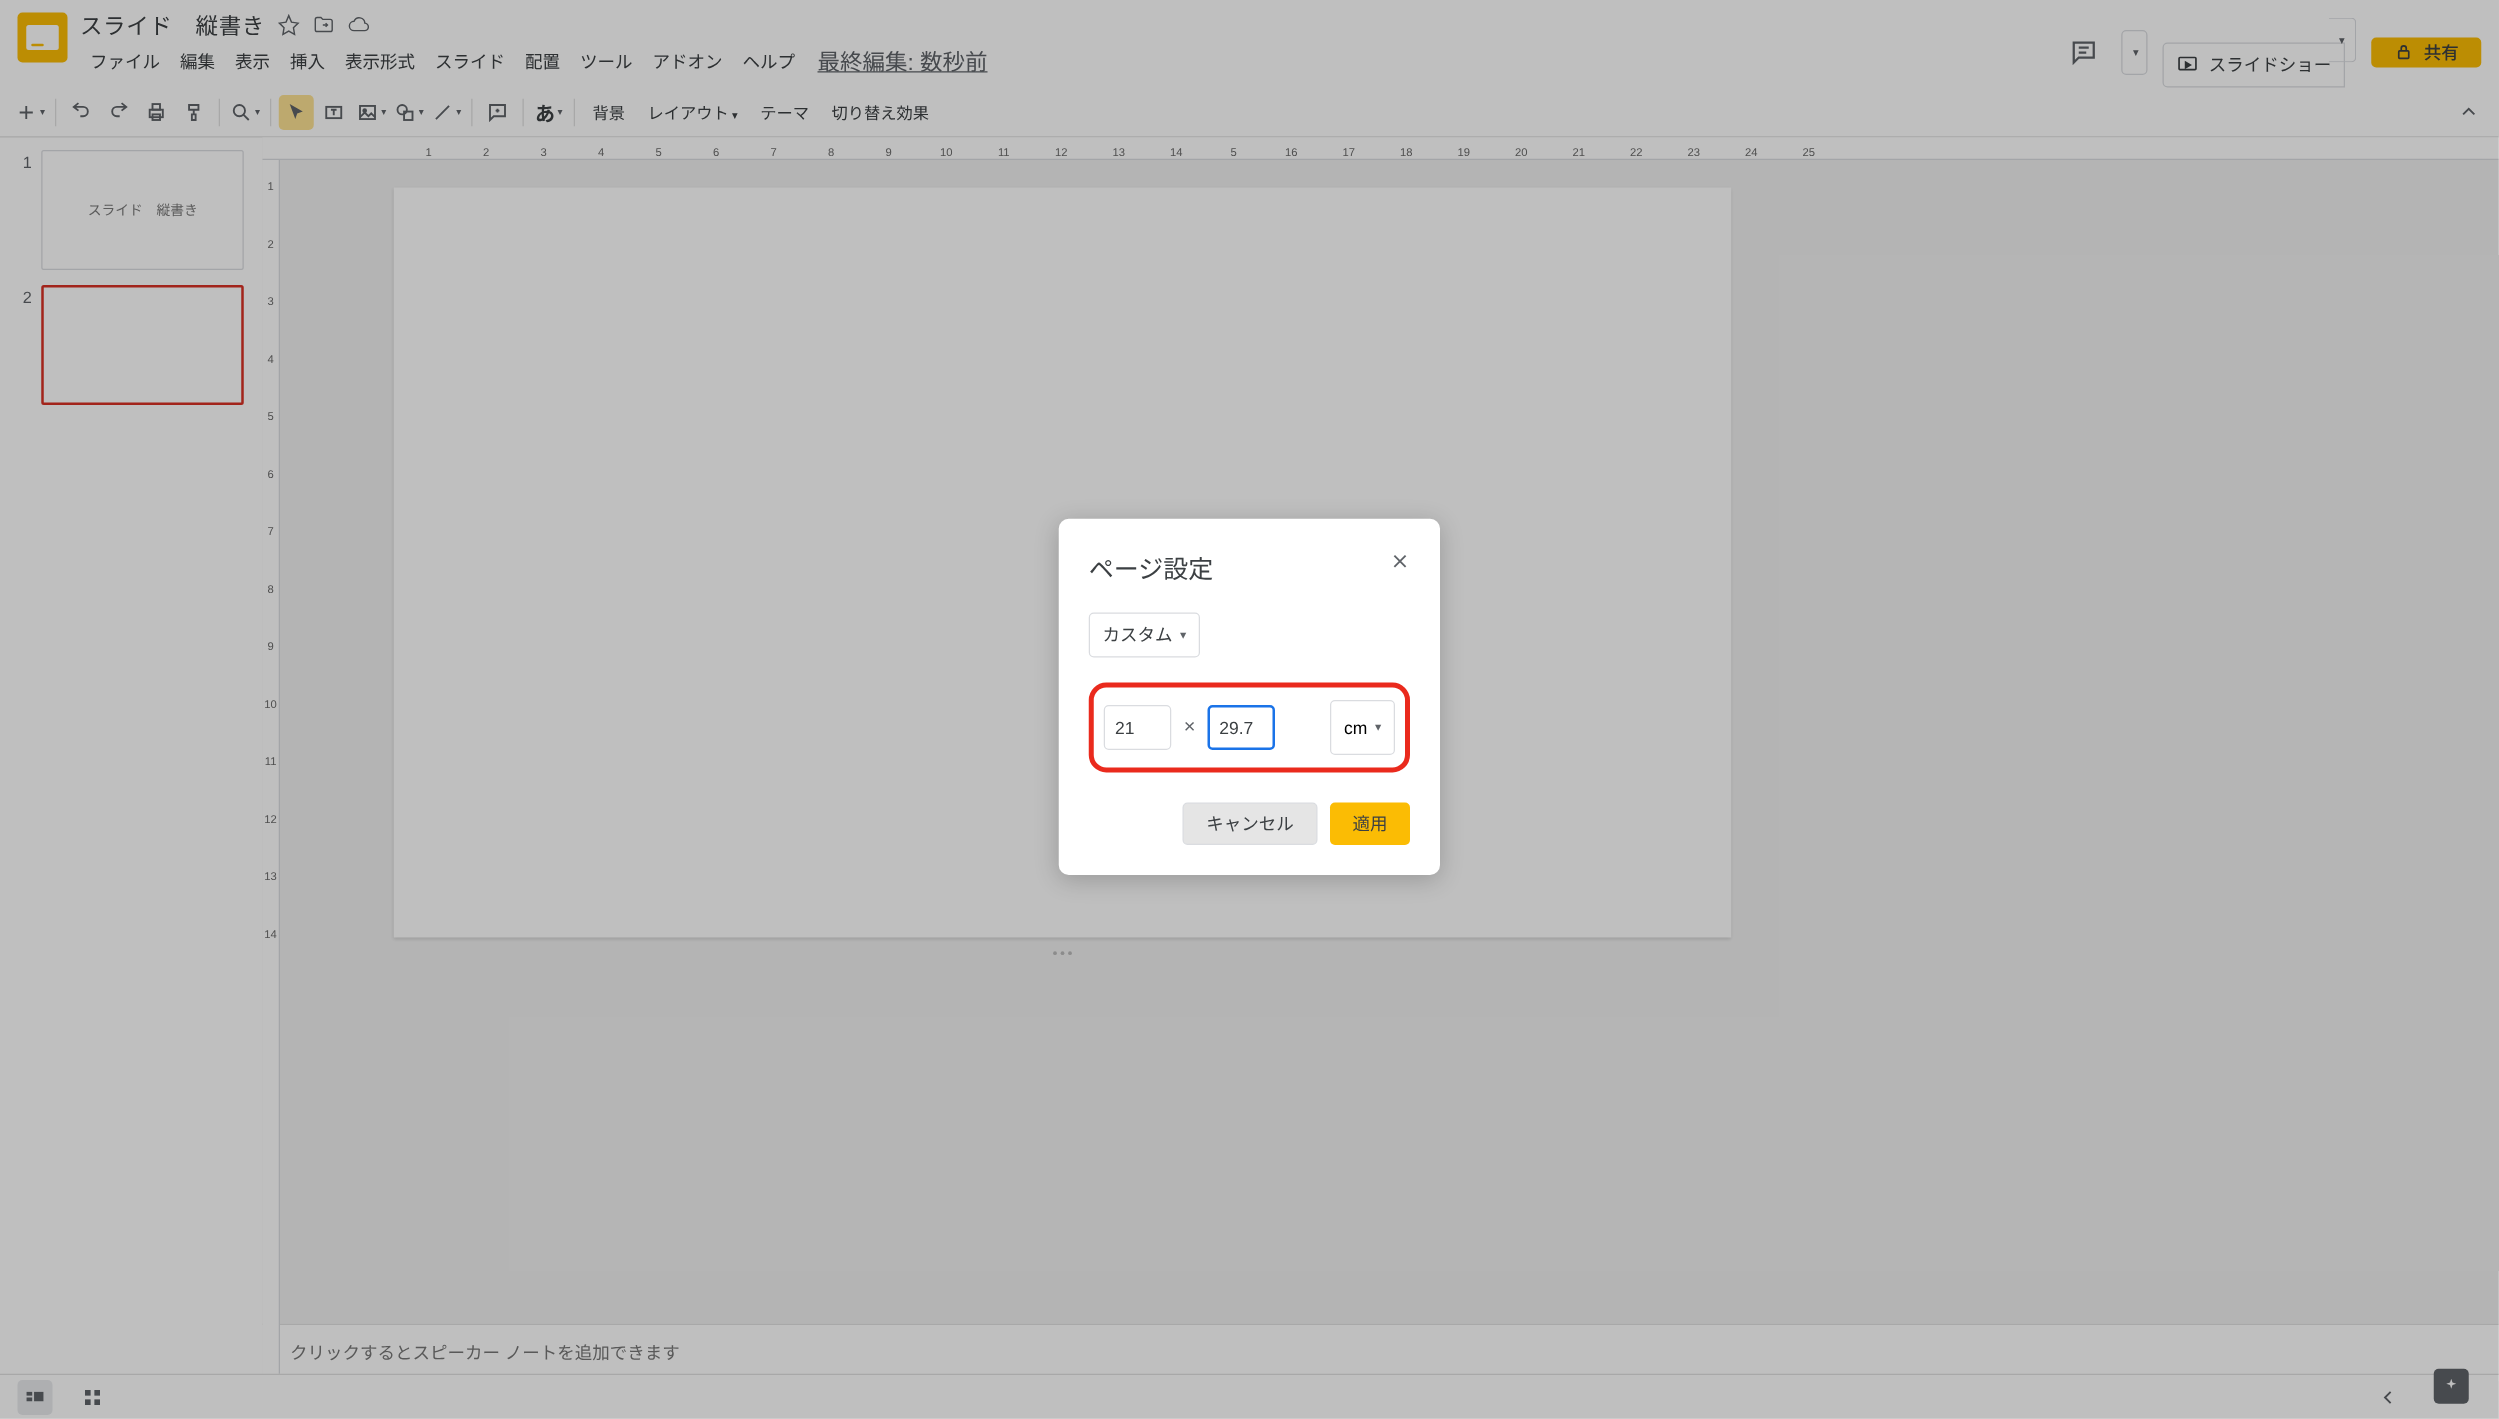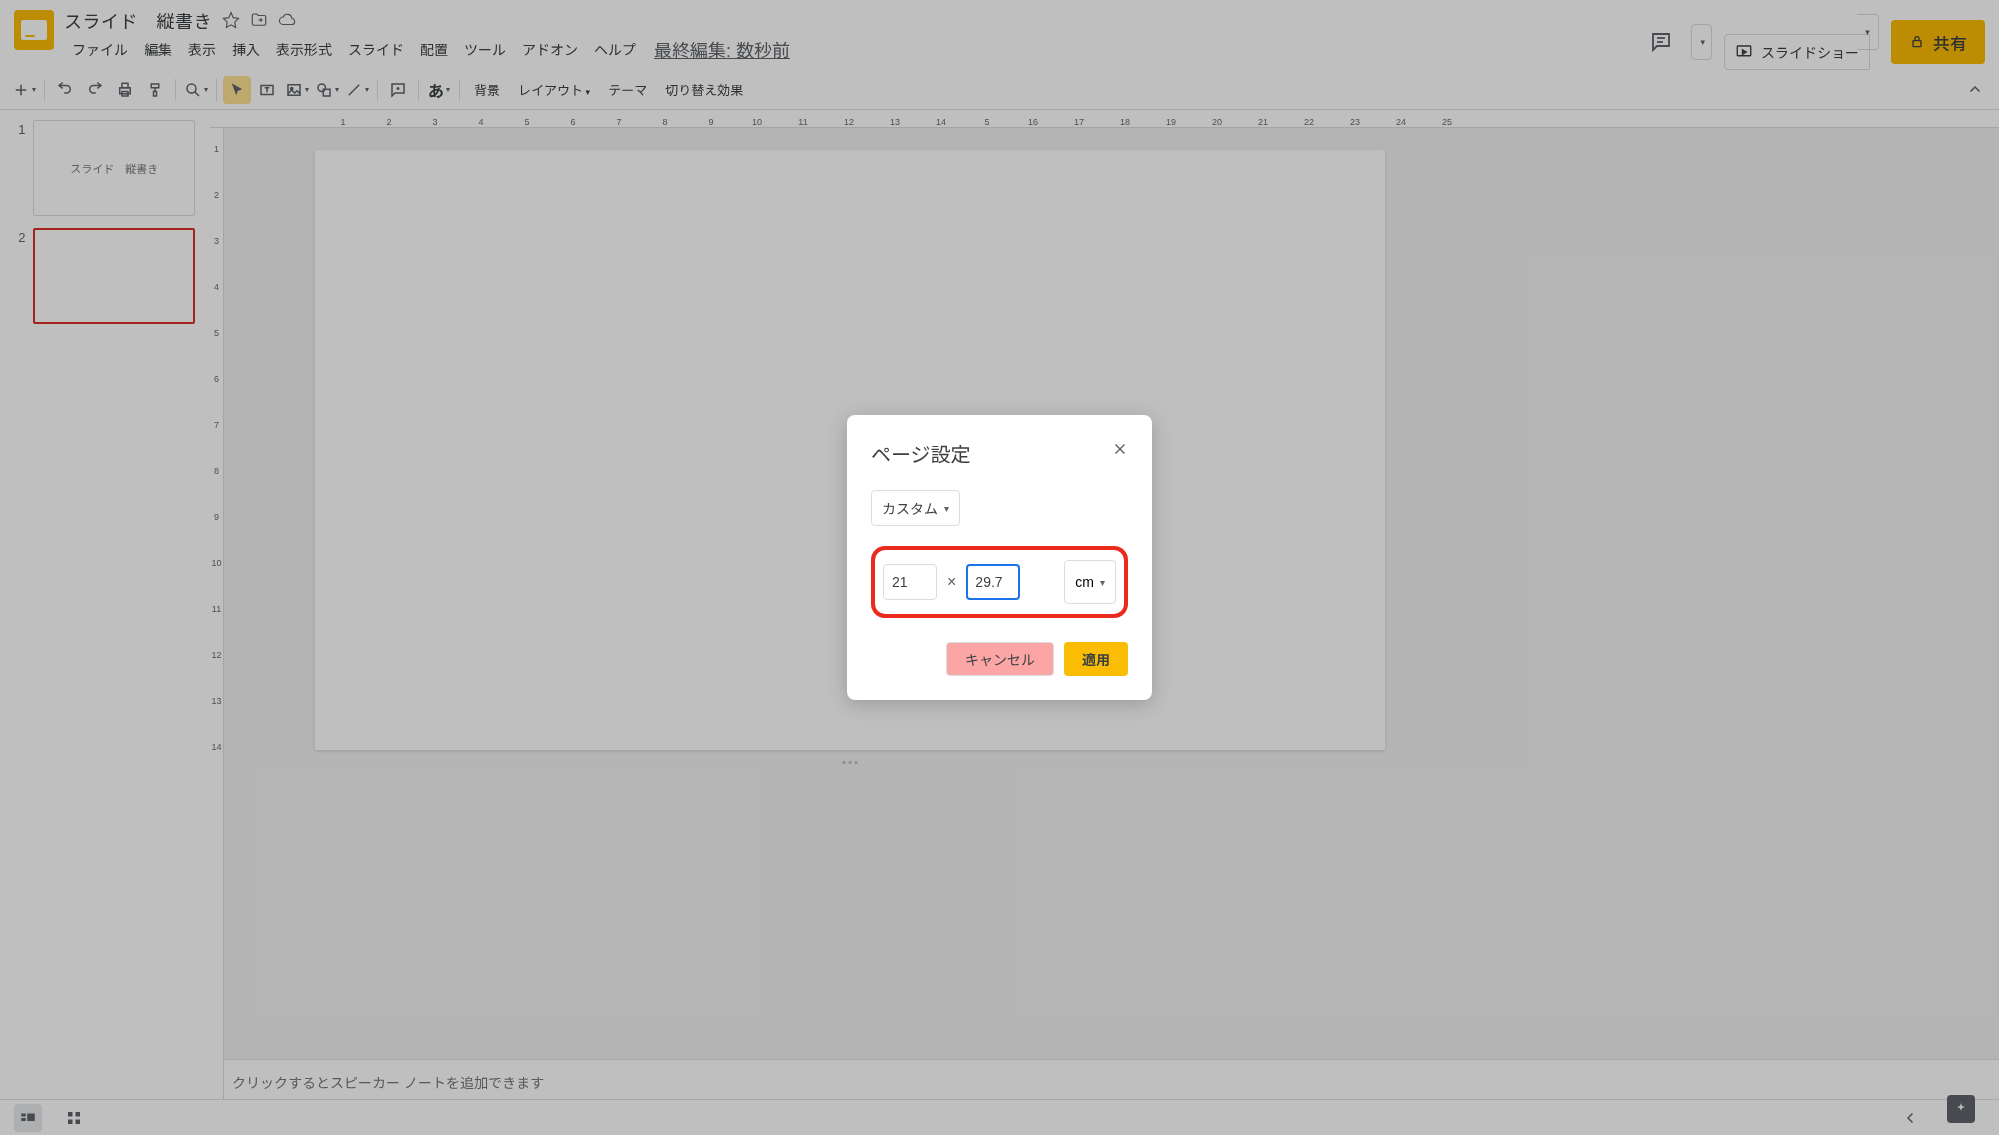--- a/index.html
+++ b/index.html
@@ -24,21 +24,21 @@
     .menu-item { font-size: 14px; color: #3c4043; padding: 4px 8px; cursor: pointer; border-radius: 4px; }
     .last-edit { font-size: 18px; color: #5f6368; text-decoration: underline; padding: 4px 10px; }
     
     .header-right { display: flex; align-items: center; gap: 12px; padding-top: 6px; }
     .hr-icon-btn { width: 36px; height: 36px; display: flex; align-items: center; justify-content: center; border-radius: 50%; cursor: pointer; color: #5f6368; }
     .hr-icon-btn svg { width: 24px; height: 24px; }
     .hr-present-icon-btn { height: 36px; border: 1px solid #dadce0; border-radius: 4px; display: flex; align-items: center; padding: 0 6px; gap: 2px; color: #1a73e8; }
     .hr-present-btn { height: 36px; border: 1px solid #dadce0; border-radius: 4px; display: flex; align-items: center; padding: 0 10px; gap: 8px; color: #3c4043; font-size: 14px; cursor: pointer; }
     .hr-present-btn svg { width: 18px; height: 18px; }
     .hr-caret { width: 22px; height: 36px; border: 1px solid #dadce0; border-left: none; border-radius: 0 4px 4px 0; margin-left: -13px; display: flex; align-items: center; justify-content: center; }
-    .share-btn { height: 44px; background: #fbbc04; border-radius: 4px; padding: 0 18px; display: flex; align-items: center; gap: 8px; color: #3c4043; font-size: 17px; font-weight: 500; cursor: pointer; }
+    .share-btn { height: 24px; background: #fbbc04; border-radius: 4px; padding: 0 18px; display: flex; align-items: center; gap: 8px; color: #3c4043; font-size: 14px; font-weight: 500; cursor: pointer; }
     
     
     .toolbar { display: flex; align-items: center; padding: 4px 10px; border-bottom: 1px solid #e0e0e0; height: 40px; gap: 2px; }
     .tb-btn { min-width: 28px; height: 28px; display: flex; align-items: center; justify-content: center; border-radius: 4px; cursor: pointer; color: #5f6368; padding: 0 2px; }
     .tb-btn svg { width: 18px; height: 18px; }
     .tb-sep { width: 1px; height: 22px; background: #e0e0e0; margin: 0 4px; }
     .tb-btn.dropdown::after { content: "▾"; font-size: 8px; color: #5f6368; margin-left: 2px; }
     .tb-text-btn { font-size: 13px; color: #3c4043; padding: 4px 8px; cursor: pointer; border-radius: 4px; }
     .tb-text-btn.dd::after { content: " ▾"; font-size: 9px; }
     .tb-japanese-a { font-size: 16px; font-weight: bold; color: #3c4043; }
@@ -83,22 +83,22 @@
     
     .size-row { margin-top: 20px; border: 4px solid #ea2a1d; border-radius: 14px; padding: 10px 8px; display: flex; align-items: center; gap: 10px; }
     .size-input { width: 54px; height: 36px; border: 1px solid #dadce0; border-radius: 4px; padding: 0 8px; font-size: 14px; color: #3c4043; outline: none; }
     .size-input.focused { border: 2px solid #1a73e8; padding: 12px 7px; }
     .size-x { font-size: 16px; color: #5f6368; }
     .unit-select { height: 44px; border: 1px solid #dadce0; border-radius: 4px; padding: 0 10px; font-size: 14px; display: flex; align-items: center; gap: 6px; cursor: pointer; margin-left: auto; }
     .unit-select::after { content: "▾"; font-size: 10px; color: #5f6368; }
     
     .dialog-actions { display: flex; justify-content: flex-end; gap: 10px; margin-top: 24px; }
     .dlg-btn { height: 34px; padding: 0 18px; border-radius: 4px; font-size: 14px; display: flex; align-items: center; cursor: pointer; }
-    .dlg-btn.cancel { border: 1px solid #dadce0; background: #fca5a5; color: #3c4043; }
-    .dlg-btn.apply { background: #fbbc04; color: #3c4043; font-weight: 700; }
+    .dlg-btn.cancel { border: 1px solid #dadce0; background: #e5e5e5; color: #3c4043; }
+    .dlg-btn.apply { background: #fbbc04; color: #3c4043; font-weight: 400; }
   </style>
 </head>
 <body>
 
 <div class="app-wrapper">
 
   <div class="header">
     <div class="app-logo">
       <div class="app-logo-inner"></div>
     </div>

